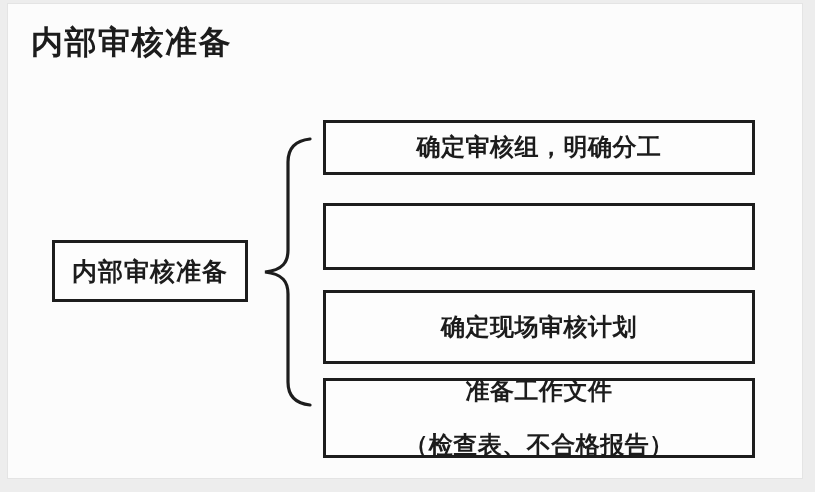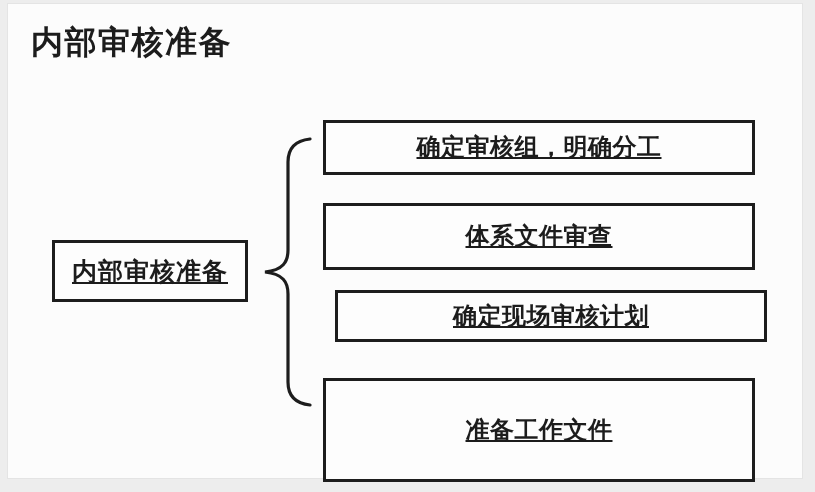--- a/index.html
+++ b/index.html
@@ -32,41 +32,40 @@
     position: absolute;
     border: 3px solid #1d1d1d;
     background: #fdfdfd;
     display: flex;
     flex-direction: column;
     align-items: center;
     justify-content: center;
     text-align: center;
     color: #1c1c1c;
     font-weight: bold;
-    text-decoration: underline;
   }
 
   .root-box {
     left: 52px; top: 240px;
     width: 196px; height: 62px;
     font-size: 25px;
     letter-spacing: 1px;
   }
 
   .branch-box {
     left: 323px;
     width: 432px;
     font-size: 24px;
     line-height: 1.28;
     letter-spacing: 0.5px;
   }
   .branch-1 { top: 120px; height: 55px; }
   .branch-2 { top: 203px; height: 67px; }
-  .branch-3 { top: 290px; height: 52px; margin-left: 12px; }
-  .branch-4 { top: 378px; height: 104px; line-height: 1.42; gap: 20px; }
+  .branch-3 { top: 290px; height: 74px; }
+  .branch-4 { top: 378px; height: 80px; line-height: 1.42; gap: 20px; }
 
   .line { display: block; white-space: nowrap; }
   .line:empty { display: none; }
 
   .brace {
     position: absolute;
     left: 256px; top: 128px;
     width: 60px; height: 285px;
   }
 </style>
@@ -92,25 +91,25 @@
              L 32 254
              C 32 268, 40 275.5, 54 277" fill="none" stroke="#1d1d1d" stroke-width="3.2" stroke-linecap="round"></path>
   </svg>
 
   <div class="node branch-box branch-1">
     <span class="line">确定审核组，明确分工</span>
 
   </div>
 
   <div class="node branch-box branch-2">
-    <span class="line">体系文件审查</span>
   </div>
 
   <div class="node branch-box branch-3">
     <span class="line">确定现场审核计划</span>
 
   </div>
 
   <div class="node branch-box branch-4">
     <span class="line">准备工作文件</span>
+    <span class="line">（检查表、不合格报告）</span>
   </div>
 
 </div>
 
 </body></html>

